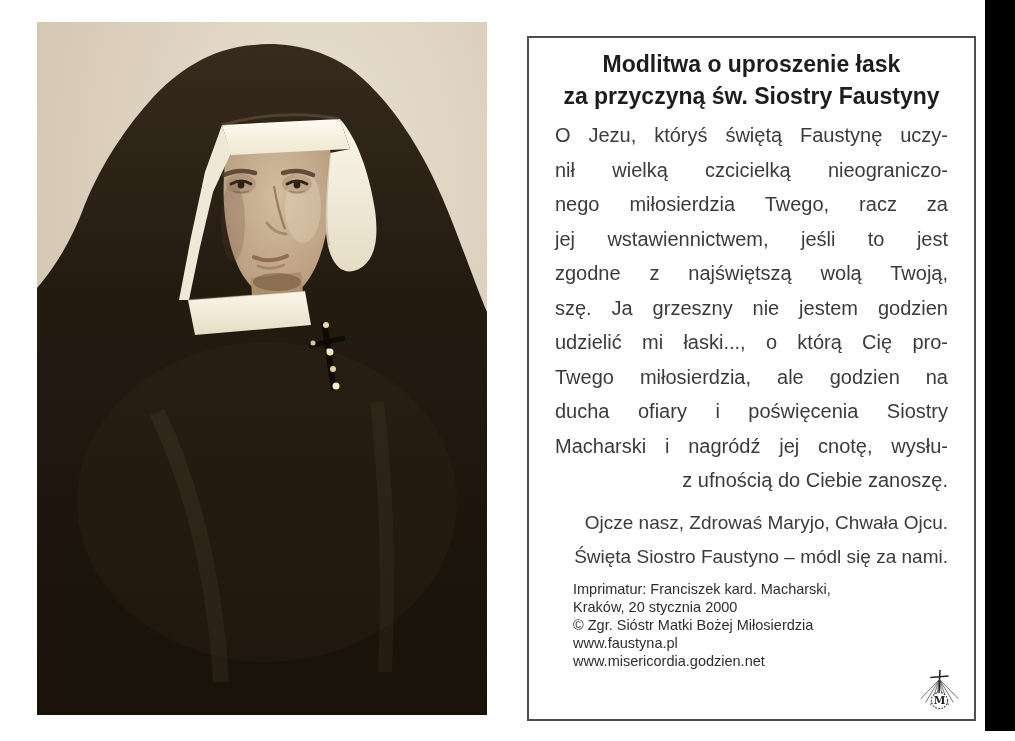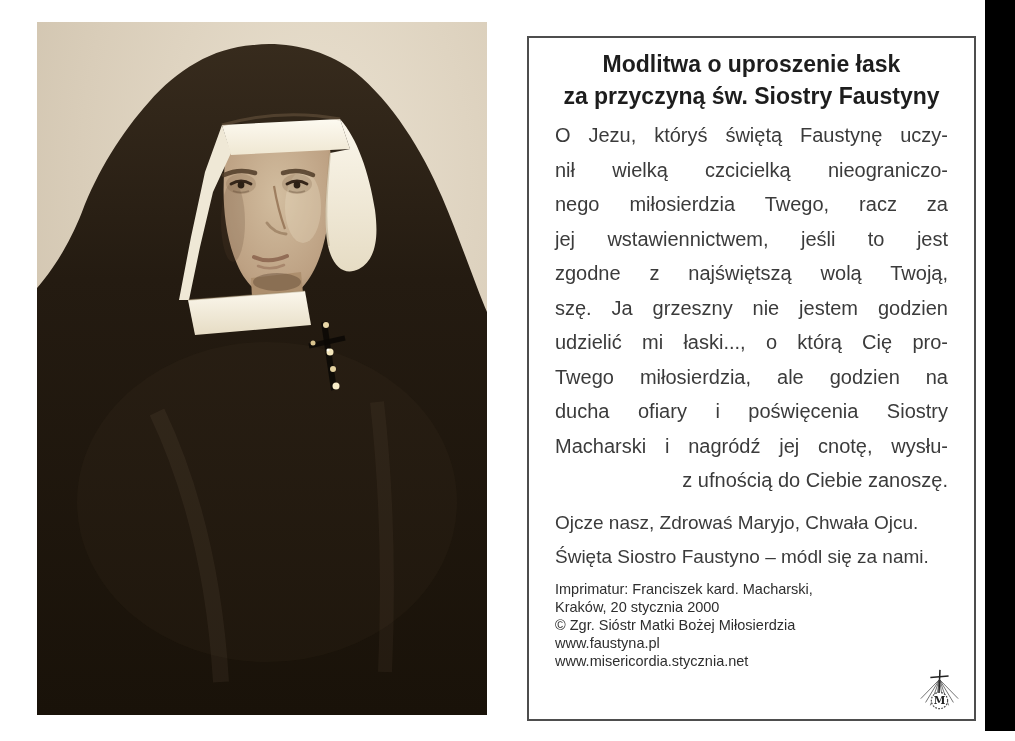--- a/index.html
+++ b/index.html
@@ -15,22 +15,22 @@
     position:absolute;left:527px;top:36px;width:449px;height:685px;
     box-sizing:border-box;border:2px solid #4e4e4e;background:#ffffff;
     padding:10px 26px 0 26px;overflow:hidden;
   }
   .title{margin:0;font-size:23px;line-height:32px;font-weight:bold;
     color:#1d1d1d;text-align:center;}
   .prayer{margin-top:6px;font-size:20px;line-height:34.5px;color:#3b3b3b;}
   .jline{text-align:justify;text-align-last:justify;}
   .jlast{text-align:right;}
   .invocation{margin-top:8px;font-size:19px;line-height:34px;
-    text-align:left;color:#3b3b3b;}
-  .imprint{margin-top:6px;font-size:14.5px;line-height:18px;color:#2e2e2e;}
+    text-align:right;color:#3b3b3b;}
+  .imprint{margin-top:6px;font-size:14.5px;line-height:18px;color:#2e2e2e;margin-left:18px;}
   .logo{position:absolute;right:12px;bottom:6px;width:46px;height:46px;}
   .logo svg{display:block;width:100%;height:100%;}
   
   .strip{position:absolute;left:985px;top:0;width:30px;height:731px;background:#000000;}
 </style>
 </head>
 <body>
 
 <div class="page">
 
@@ -146,21 +146,21 @@
     <div class="invocation">
       <div>Ojcze nasz, Zdrowaś Maryjo, Chwała Ojcu.</div>
       <div>Święta Siostro Faustyno – módl się za nami.</div>
     </div>
 
     <div class="imprint">
       <div>Imprimatur: Franciszek kard. Macharski,</div>
       <div>Kraków, 20 stycznia 2000</div>
       <div>© Zgr. Sióstr Matki Bożej Miłosierdzia</div>
       <div>www.faustyna.pl</div>
-      <div>www.misericordia.stycznia.net</div>
+      <div>www.misericordia.godzien.net</div>
     </div>
 
     <div class="logo">
       <svg viewBox="0 0 48 48">
         <path d="M25,3 L24,27" stroke="#222" stroke-width="1.6" fill="none"></path>
         <path d="M15,11 L34,9.5" stroke="#222" stroke-width="1.6" fill="none"></path>
         <g stroke="#333" stroke-width="0.8" opacity="0.9">
           <path d="M24.5,13 L5,33"></path>
           <path d="M24.5,13 L10,37"></path>
           <path d="M24.5,13 L15,40"></path>

